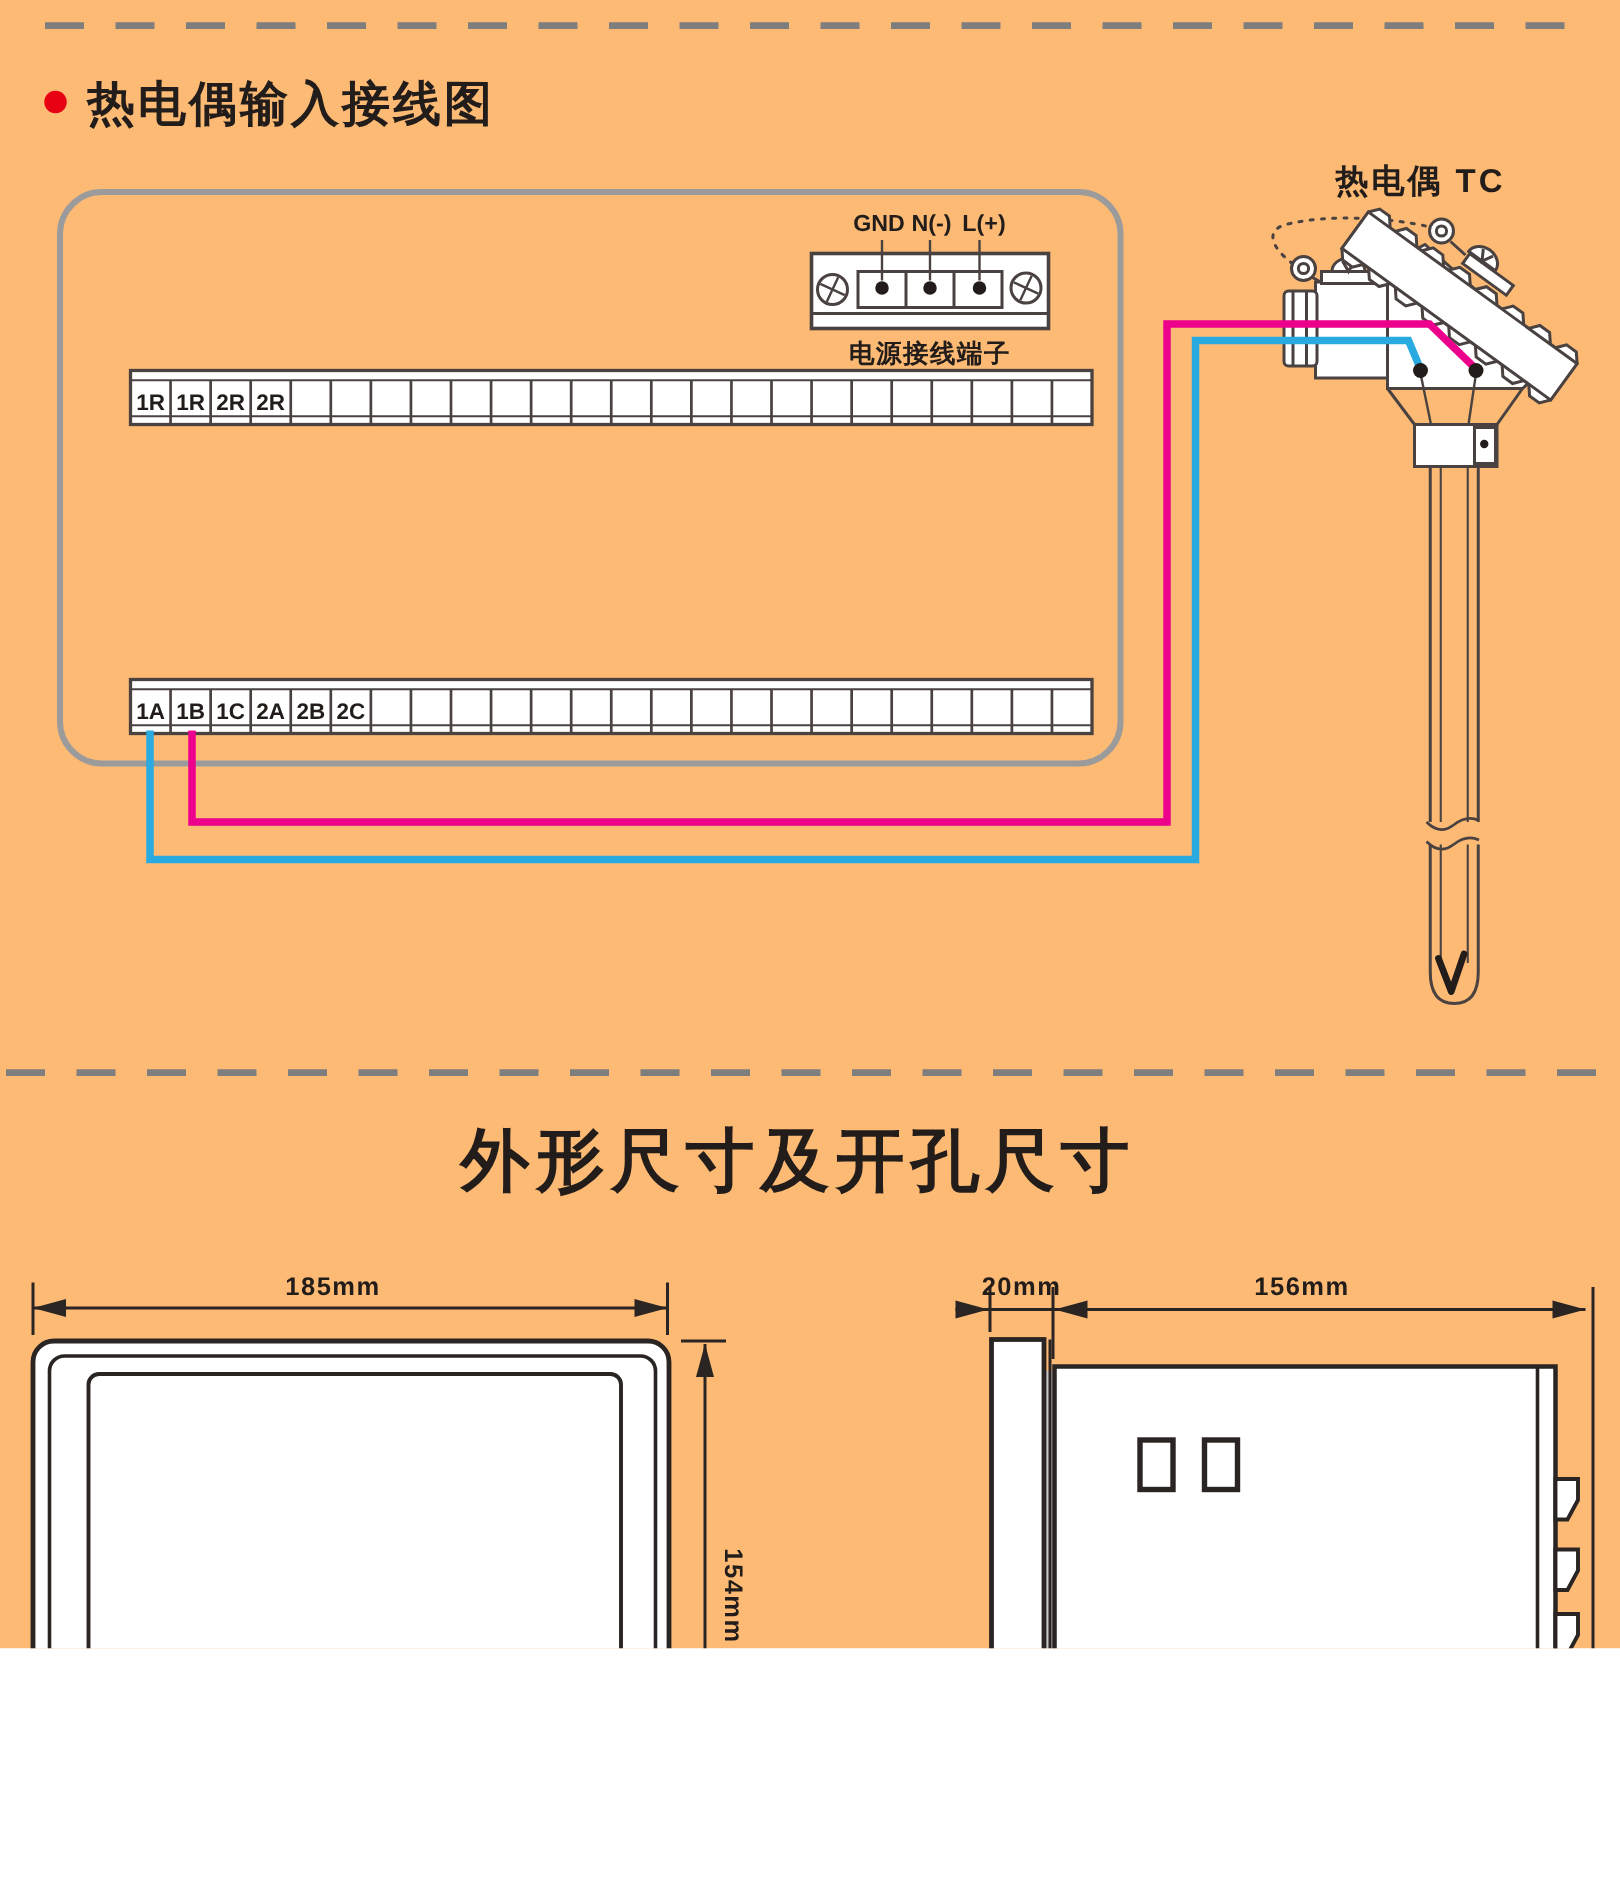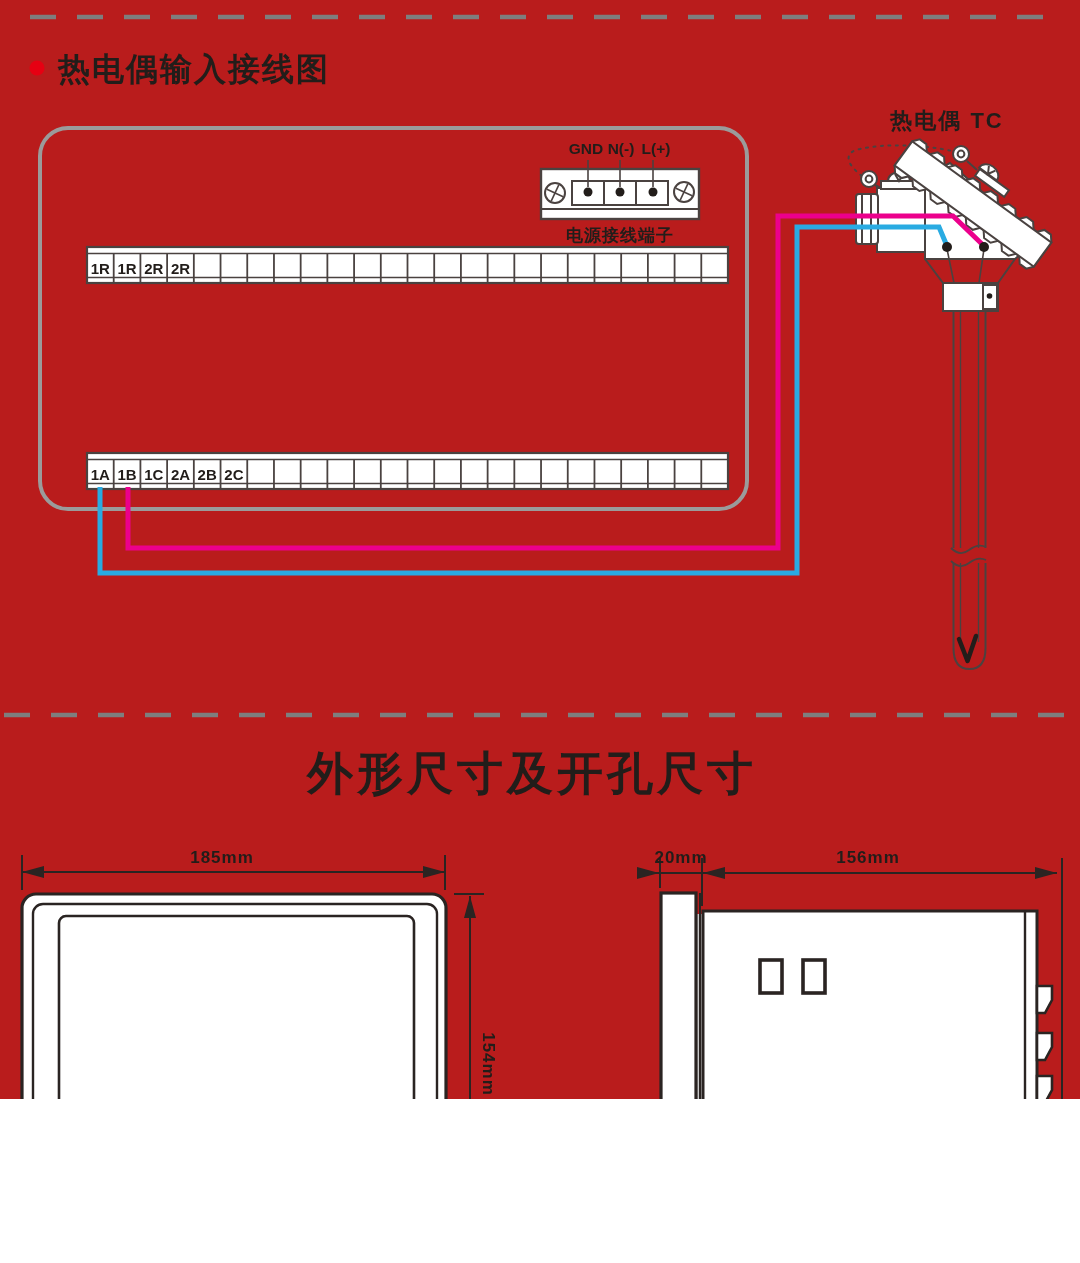--- a/index.html
+++ b/index.html
@@ -1,16 +1,16 @@
 <!DOCTYPE html>
 <html><head>
 <meta charset="utf-8">
 <style>
   html,body{margin:0;padding:0;background:#ffffff;}
-  #page{position:relative;width:1080px;height:1099px;background:#b91c1c;overflow:hidden;}
+  #page{position:relative;width:1080px;height:1099px;background:#fdba74;overflow:hidden;}
   svg{display:block;}
   svg text{font-family:"Liberation Sans","DejaVu Sans",sans-serif;fill:#221d1a;}
   .dash{stroke:#7e7e7e;stroke-width:4.5;stroke-dasharray:26 21;fill:none;}
   .dim{stroke:#2a2422;stroke-width:2;fill:none;}
   .dimf{fill:#2a2422;stroke:none;}
   .lbl{font-size:17px;font-weight:600;letter-spacing:1px;}
   .plbl{font-size:15.5px;font-weight:bold;}
   .cap{font-size:17px;font-weight:bold;}
 </style>
 </head>

